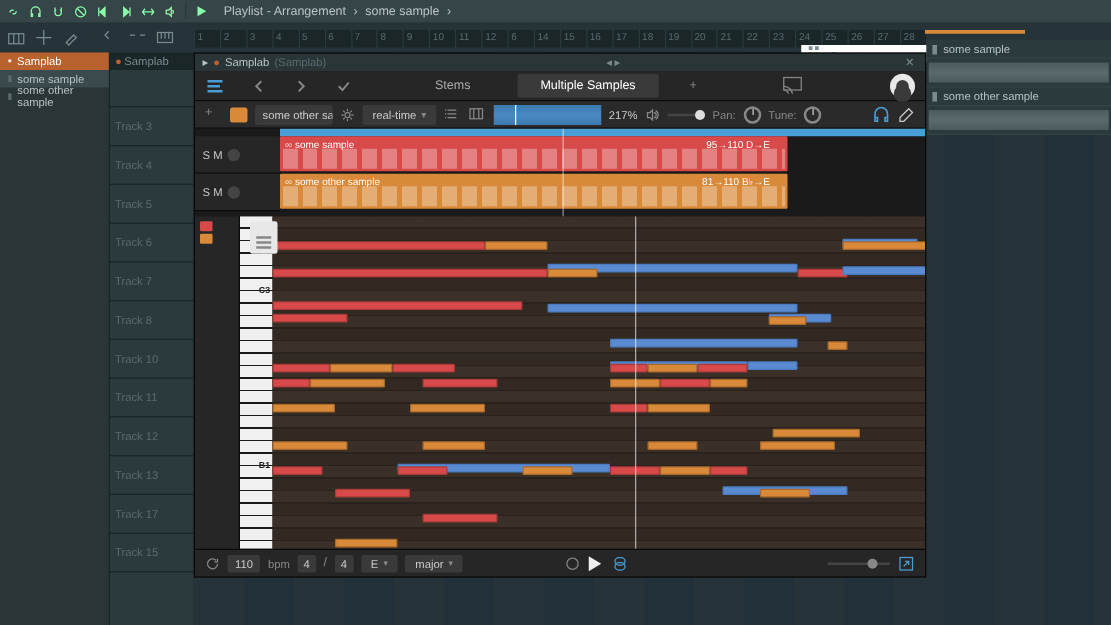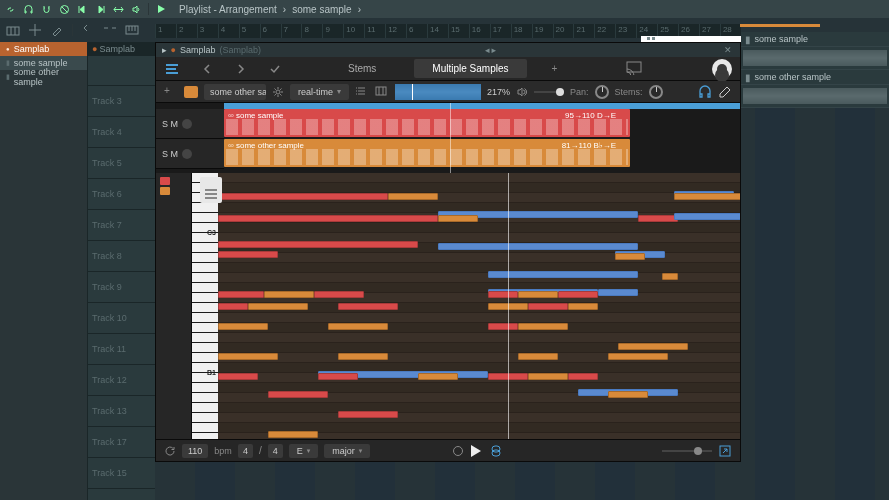--- a/index.html
+++ b/index.html
@@ -313,21 +313,20 @@
       <span>Samplab</span>
     </div>
   <div style="height:30px;border-bottom:1px solid #1a2628"></div>
   <div id="track-rows">
       <div class="track-row">Track 3</div>
       <div class="track-row">Track 4</div>
       <div class="track-row">Track 5</div>
       <div class="track-row">Track 6</div>
       <div class="track-row">Track 7</div>
       <div class="track-row">Track 8</div>
-      <div class="track-row">Track 9</div>
       <div class="track-row">Track 10</div>
       <div class="track-row">Track 11</div>
       <div class="track-row">Track 12</div>
       <div class="track-row">Track 13</div>
       <div class="track-row">Track 17</div>
       <div class="track-row">Track 15</div>
     </div>
 </div>
 
 <div class="arrange-bg"></div>
@@ -404,21 +403,21 @@
     <div class="waveform-mini"></div>
     <span class="zoom-pct">217%</span>
     <div class="vol-icon">
         <svg width="12" height="12" viewBox="0 0 12 12">
           <path d="M2 4h2l2-2v8L4 8H2zM7 4a2 2 0 010 4M8.5 2.5a4 4 0 010 7" stroke="currentColor" fill="none"></path>
         </svg>
       </div>
     <div class="slider"></div>
     <span class="pan-label">Pan:</span>
     <div class="knob"></div>
-    <span class="pan-label">Stems:</span>
+    <span class="pan-label">Tune:</span>
     <div class="knob"></div>
     <div class="hp-icon">
         <svg width="14" height="14" viewBox="0 0 14 14">
           <path d="M2 9V6a5 5 0 0110 0v3M2 9h2v3H2zM10 9h2v3h-2z" stroke="currentColor" fill="none" stroke-width="1.3"></path>
         </svg>
       </div>
     <div class="pen-icon">
         <svg width="14" height="14" viewBox="0 0 14 14">
           <path d="M9 2l3 3-7 7H2v-3z" stroke="currentColor" fill="none"></path>
         </svg>

